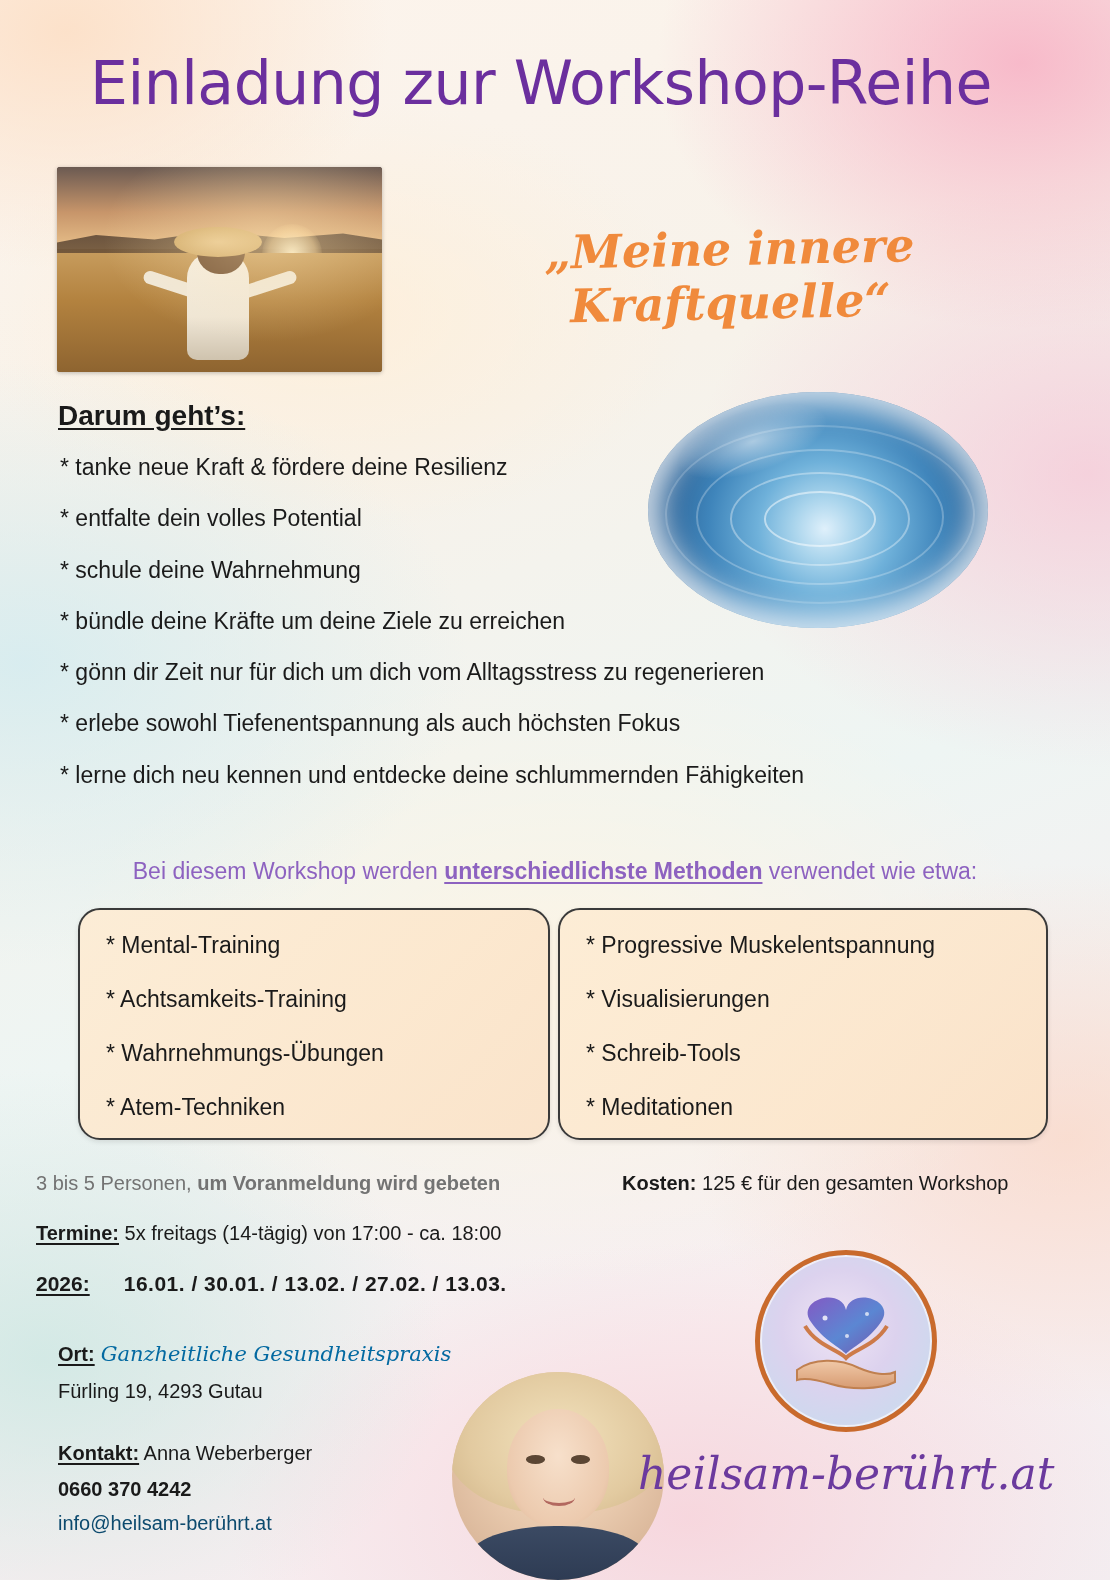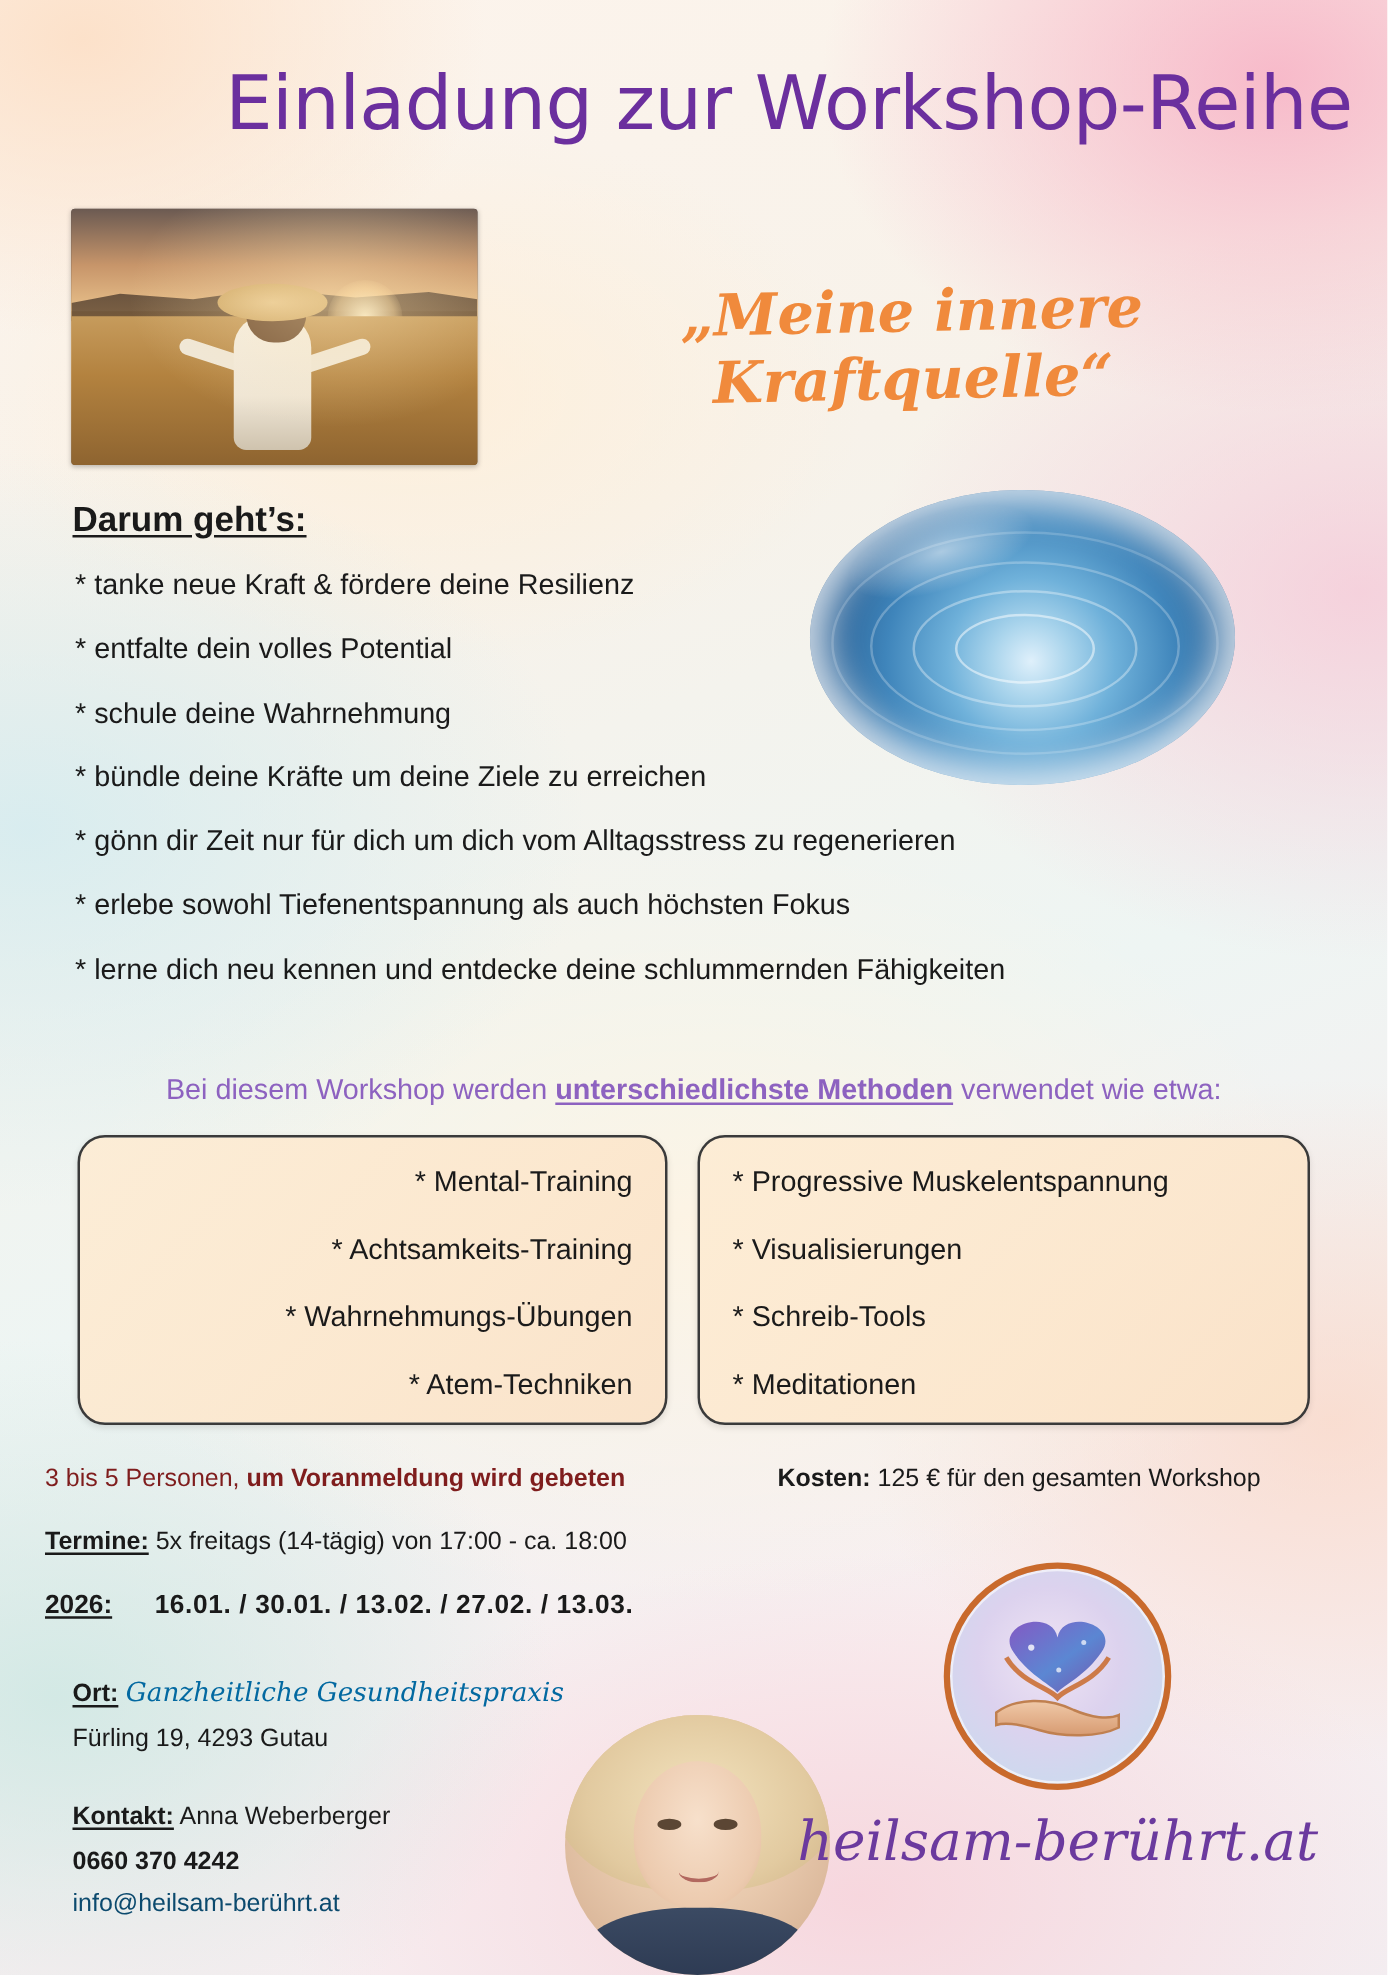--- a/index.html
+++ b/index.html
@@ -39,21 +39,21 @@
     width: 1110px;
     height: 1580px;
   }
 
   
   .title {
     position: absolute;
     top: 48px;
     left: 0;
     width: 1082px;
-    text-align: right;
+    text-align: center;
     font-size: 60px;
     letter-spacing: -0.5px;
     color: #6b2f9e;
     font-family: "DejaVu Sans", sans-serif;
     font-weight: 400;
   }
 
   .subtitle {
     position: absolute;
     top: 222px;
@@ -204,36 +204,36 @@
     position: absolute;
     top: 908px;
     height: 232px;
     border: 2px solid #3a3a3a;
     border-radius: 22px;
     background: linear-gradient(135deg, rgba(253,236,212,0.92) 0%, rgba(252,231,205,0.92) 60%, rgba(250,226,200,0.92) 100%);
     box-shadow: 0 2px 5px rgba(0,0,0,0.10);
     padding: 22px 26px;
     box-sizing: border-box;
   }
-  .box.left { left: 62px; width: 472px; text-align: right; }
+  .box.left { left: 78px; width: 472px; }
   .box.right { left: 558px; width: 490px; }
   .box .m {
     font-size: 23px;
     color: #1a1a1a;
     margin-bottom: 27px;
   }
   .box .m:last-child { margin-bottom: 0; margin-top: 20px; }
 
   
   .persons {
     position: absolute;
     left: 36px;
     top: 1172px;
     font-size: 20px;
-    color: #7f1d1d;
+    color: #737373;
   }
   .persons b { font-weight: bold; }
 
   .kosten {
     position: absolute;
     left: 622px;
     top: 1172px;
     font-size: 20px;
     color: #1a1a1a;
   }

